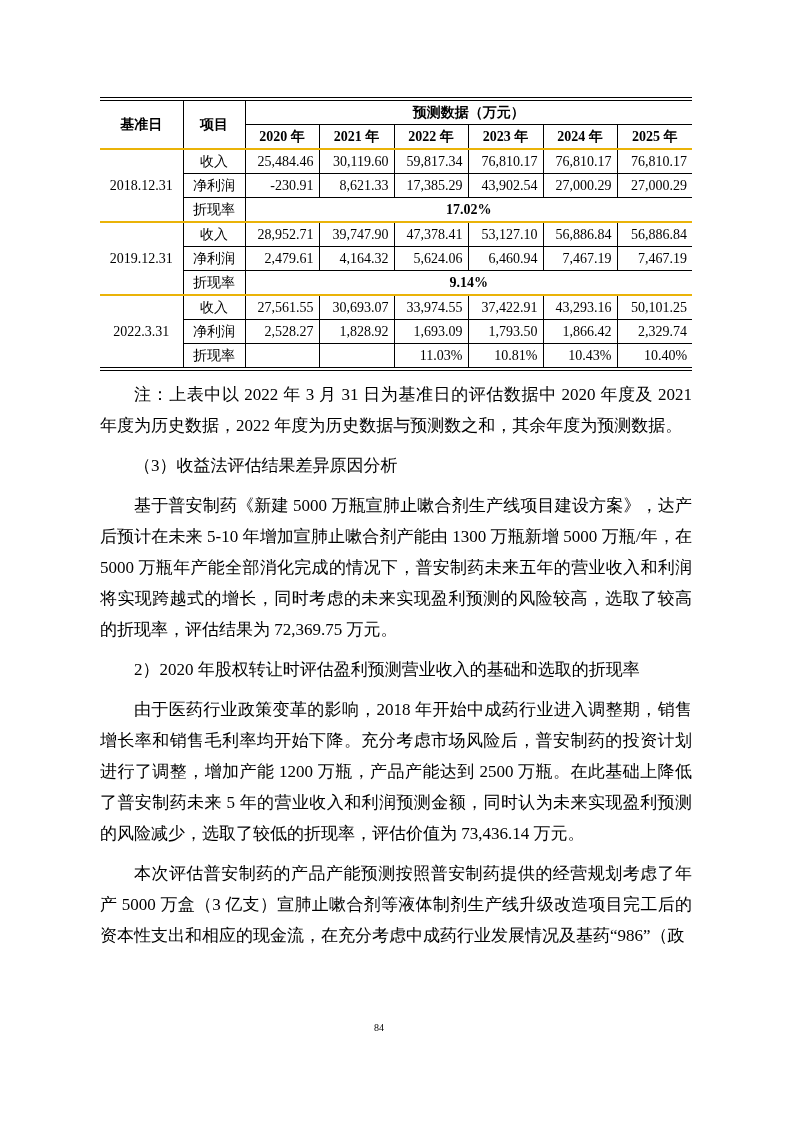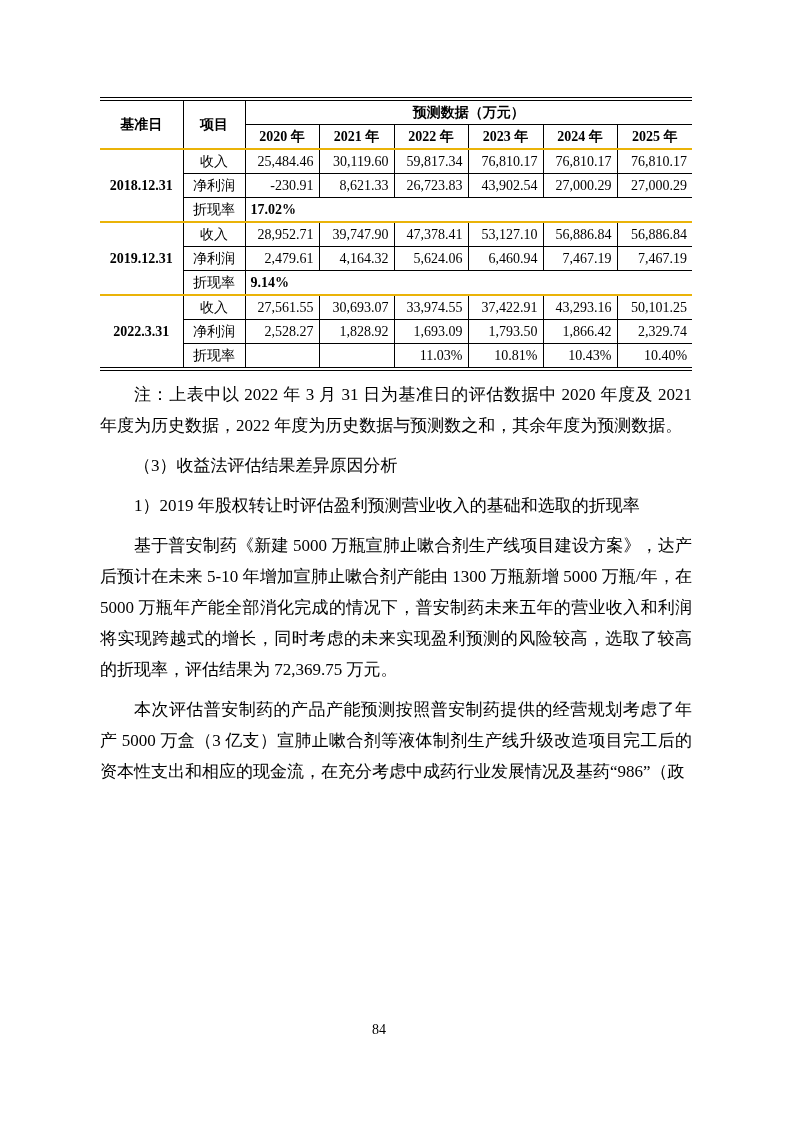--- a/index.html
+++ b/index.html
@@ -37,22 +37,22 @@
     vertical-align: middle;
     overflow: hidden;
     white-space: nowrap;
   }
   table.forecast th { font-weight: bold; }
   table.forecast tr > *:first-child { border-left: 0; }
   table.forecast tr > *:last-child  { border-right: 0; }
   table.forecast tr.group-start > * { border-top: 2px solid #eab308; }
   table.forecast .num  { text-align: right; font-weight: normal; }
   table.forecast .lbl  { text-align: center; font-weight: normal; }
-  table.forecast .base { text-align: center; font-weight: bold; }
-  table.forecast .pct-span { text-align: left; font-weight: bold; }
+  table.forecast .base { text-align: center; font-weight: normal; }
+  table.forecast .pct-span { text-align: center; font-weight: bold; }
   table.forecast .pct-cell { text-align: right;  font-weight: normal; }
 
   
   .bodytext {
     margin-top: 8px;
     font-size: 17px;
     line-height: 31px;
     text-align: justify;
   }
   .bodytext p {
@@ -60,21 +60,21 @@
     text-indent: 2em;
   }
   .bodytext p:last-child { margin-bottom: 0; }
 
   .page-number {
     position: absolute;
     left: 0;
     right: 0;
     top: 1022px;
     text-align: center;
-    font-size: 14px;
+    font-size: 10px;
   }
 </style>
 </head>
 <body>
 
 <div class="page">
   <div class="content">
 
     <table class="forecast">
       <colgroup>
@@ -111,21 +111,21 @@
           <td class="num">30,119.60</td>
           <td class="num">59,817.34</td>
           <td class="num">76,810.17</td>
           <td class="num">76,810.17</td>
           <td class="num">76,810.17</td>
         </tr>
         <tr>
           <td class="lbl">净利润</td>
           <td class="num">-230.91</td>
           <td class="num">8,621.33</td>
-          <td class="num">26,723.83</td>
+          <td class="num">17,385.29</td>
           <td class="num">43,902.54</td>
           <td class="num">27,000.29</td>
           <td class="num">27,000.29</td>
         </tr>
         <tr>
           <td class="lbl">折现率</td>
           <td class="pct-span" colspan="6">17.02%</td>
         </tr>
 
         <tr class="group-start">
@@ -179,21 +179,22 @@
           <td class="pct-cell">10.81%</td>
           <td class="pct-cell">10.43%</td>
           <td class="pct-cell">10.40%</td>
         </tr>
       </tbody>
     </table>
 
     <div class="bodytext">
       <p>注：上表中以 2022 年 3 月 31 日为基准日的评估数据中 2020 年度及 2021 年度为历史数据，2022 年度为历史数据与预测数之和，其余年度为预测数据。</p>
       <p>（3）收益法评估结果差异原因分析</p>
-      <p>1）2019 年股权转让时评估盈利预测营业收入的基础和选取的折现率</p>
       <p>基于普安制药《新建 5000 万瓶宣肺止嗽合剂生产线项目建设方案》，达产后预计在未来 5-10 年增加宣肺止嗽合剂产能由 1300 万瓶新增 5000 万瓶/年，在 5000 万瓶年产能全部消化完成的情况下，普安制药未来五年的营业收入和利润将实现跨越式的增长，同时考虑的未来实现盈利预测的风险较高，选取了较高的折现率，评估结果为 72,369.75 万元。</p>
+      <p>2）2020 年股权转让时评估盈利预测营业收入的基础和选取的折现率</p>
+      <p>由于医药行业政策变革的影响，2018 年开始中成药行业进入调整期，销售增长率和销售毛利率均开始下降。充分考虑市场风险后，普安制药的投资计划进行了调整，增加产能 1200 万瓶，产品产能达到 2500 万瓶。在此基础上降低了普安制药未来 5 年的营业收入和利润预测金额，同时认为未来实现盈利预测的风险减少，选取了较低的折现率，评估价值为 73,436.14 万元。</p>
       <p>本次评估普安制药的产品产能预测按照普安制药提供的经营规划考虑了年产 5000 万盒（3 亿支）宣肺止嗽合剂等液体制剂生产线升级改造项目完工后的资本性支出和相应的现金流，在充分考虑中成药行业发展情况及基药“986”（政</p>
     </div>
 
   </div>
 
   <div class="page-number">84</div>
 </div>
 
 </body></html>

